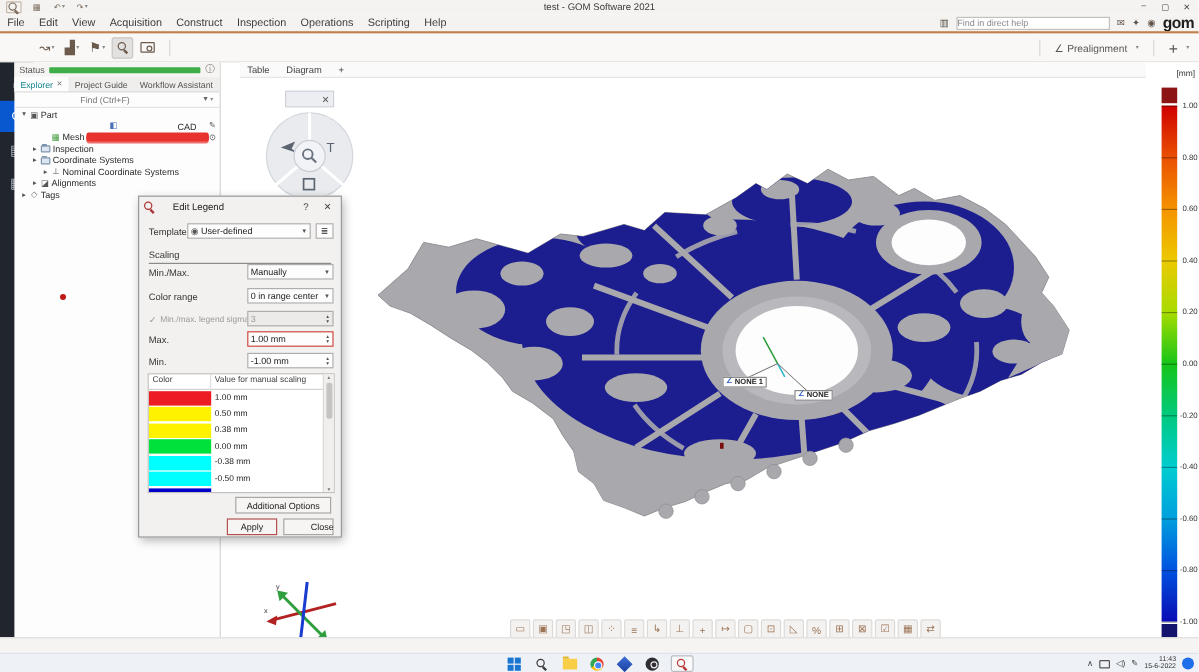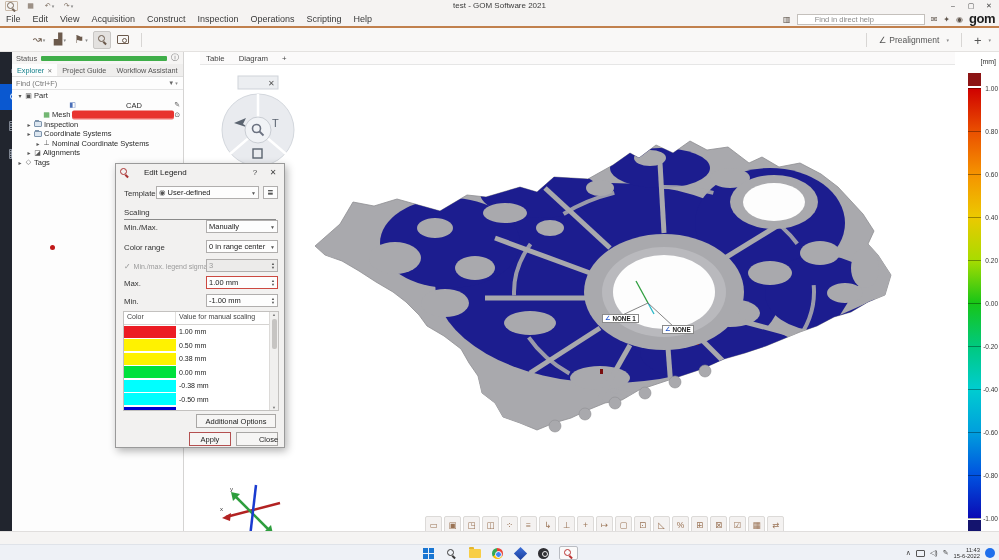--- a/index.html
+++ b/index.html
@@ -13,21 +13,21 @@
   .qa-box{border:1px solid #c9b9a9;border-radius:1px;}
   .caret{font-size:5px;color:#8a8a8a;margin-left:1px;}
   #title-text{position:absolute;left:0;right:0;top:1px;text-align:center;font-size:8px;color:#3a3a3a;}
   #win-controls{position:absolute;right:2px;top:0;display:flex;gap:2px;}
   #win-controls span{width:16px;height:11px;display:inline-flex;align-items:center;justify-content:center;font-size:7px;color:#444;}
 
   
   #menubar{position:absolute;left:0;top:12px;width:999px;height:14px;background:#f5f3f2;display:flex;align-items:center;}
   .menu-item{padding:0 6px;font-size:9px;color:#3b3b3b;cursor:default;}
   #menu-right{position:absolute;right:4px;top:0;height:14px;display:flex;align-items:center;gap:6px;}
-  #help-search{width:128px;height:11px;border:1px solid #c4c0bc;background:#fff;font-size:7.5px;color:#666;padding:0 17px;}
+  #help-search{width:128px;height:11px;border:1px solid #c4c0bc;background:#fff;font-size:7.5px;color:#666;padding:0 0;}
   #help-search::placeholder{color:#8a8a8a;}
   .mini-ico{font-size:8px;color:#5c5148;}
   #gom-logo{font-size:13px;font-weight:bold;color:#1d1d1d;letter-spacing:-.5px;line-height:10px;}
   #accent-line{position:absolute;left:0;top:26px;width:999px;height:2px;background:#c1804d;}
 
   
   #main-toolbar{position:absolute;left:0;top:28px;width:999px;height:24px;background:#f9f8f7;border-bottom:1px solid #e4e2e0;display:flex;align-items:center;}
   .tb-group{display:flex;align-items:center;gap:3px;padding-left:30px;}
   .tb-btn{display:inline-flex;align-items:center;justify-content:center;height:18px;min-width:18px;padding:0 2px;color:#6c5a4c;font-size:11px;border-radius:2px;}
   .tb-btn.active{background:#e3e1df;border:1px solid #c9c7c5;}
@@ -52,21 +52,21 @@
   #explorer{position:absolute;left:12px;top:52px;width:172px;height:479px;background:#fdfdfd;border-right:1px solid #d5d4d3;}
   #status-row{height:12px;display:flex;align-items:center;padding:0 4px;gap:4px;background:#f6f5f4;}
   #status-label{font-size:7.5px;color:#555;}
   #status-bar{flex:1;height:5px;background:#3fae49;border-radius:1px;}
   #status-info{font-size:8px;color:#777;line-height:8px;}
   #explorer-tabs{height:13px;display:flex;background:#efeeed;border-bottom:1px solid #ddd;}
   .exp-tab{padding:0 5px;font-size:7.3px;color:#555;display:flex;align-items:center;gap:3px;white-space:nowrap;}
   .exp-tab.active{background:#fdfdfd;color:#11808c;}
   .tab-close{font-size:6px;color:#777;}
   #find-row{height:13px;display:flex;align-items:center;border-bottom:1px solid #e4e4e4;}
-  #find-input{flex:1;border:none;outline:none;font-size:7.3px;color:#888;padding:15px 4px;background:transparent;}
+  #find-input{flex:1;border:none;outline:none;font-size:7.3px;color:#888;padding:15px 4px;background:transparent;text-align:center;}
   #find-filter{width:20px;text-align:center;font-size:6px;color:#666;}
   #tree{padding-top:1px;}
   .tree-row{height:9.5px;display:flex;align-items:center;font-size:7.5px;color:#2b2b2b;white-space:nowrap;position:relative;}
   .tw{display:inline-block;width:8px;text-align:center;font-size:6px;color:#555;flex:none;}
   .t-ico{display:inline-block;width:9px;text-align:center;font-size:7px;flex:none;margin-right:1px;}
   .fold{display:inline-block;width:8px;height:6px;background:#dce6f0;border:1px solid #7d94ad;border-radius:1px;position:relative;flex:none;margin:0 2px 0 1px;}
   .fold::before{content:"";position:absolute;top:-2px;left:0;width:4px;height:1.5px;background:#7d94ad;}
   .scribble{display:inline-block;height:6px;flex:1;max-width:102px;background:#e8322e;border-radius:2px;margin:0 2px;box-shadow:0 -1.5px 0 0 #e8322e,0 1.5px 0 0 rgba(232,50,46,.7);}
   .row-trail{position:absolute;right:3px;font-size:7px;color:#555;}
   #red-dot{position:absolute;left:38px;top:193px;width:5px;height:5px;border-radius:50%;background:#c01818;}
@@ -247,21 +247,21 @@
   <div id="find-row">
     <input id="find-input" placeholder="Find (Ctrl+F)" style="">
     <span id="find-filter">▼<span class="caret">▾</span></span>
   </div>
   <div id="tree">
       <div class="tree-row" style="padding-left: 4px;">
         <span class="tw">▾</span>
         <span class="t-ico" style="color: rgb(85, 85, 85);">▣</span>
         <span>Part</span>
       </div>
-      <div class="tree-row" style=" gap: 48px;">
+      <div class="tree-row" style="padding-left: 22px; gap: 48px;">
         <span class="tw"></span>
         <span class="t-ico" style="color: rgb(74, 111, 184);">◧</span>
         <span>CAD</span>
         <span class="scribble"></span>
         <span class="row-trail">✎</span>
       </div>
       <div class="tree-row" style="padding-left: 22px;">
         <span class="tw"></span>
         <span class="t-ico" style="color: rgb(60, 154, 60);">▦</span>
         <span>Mesh</span>

